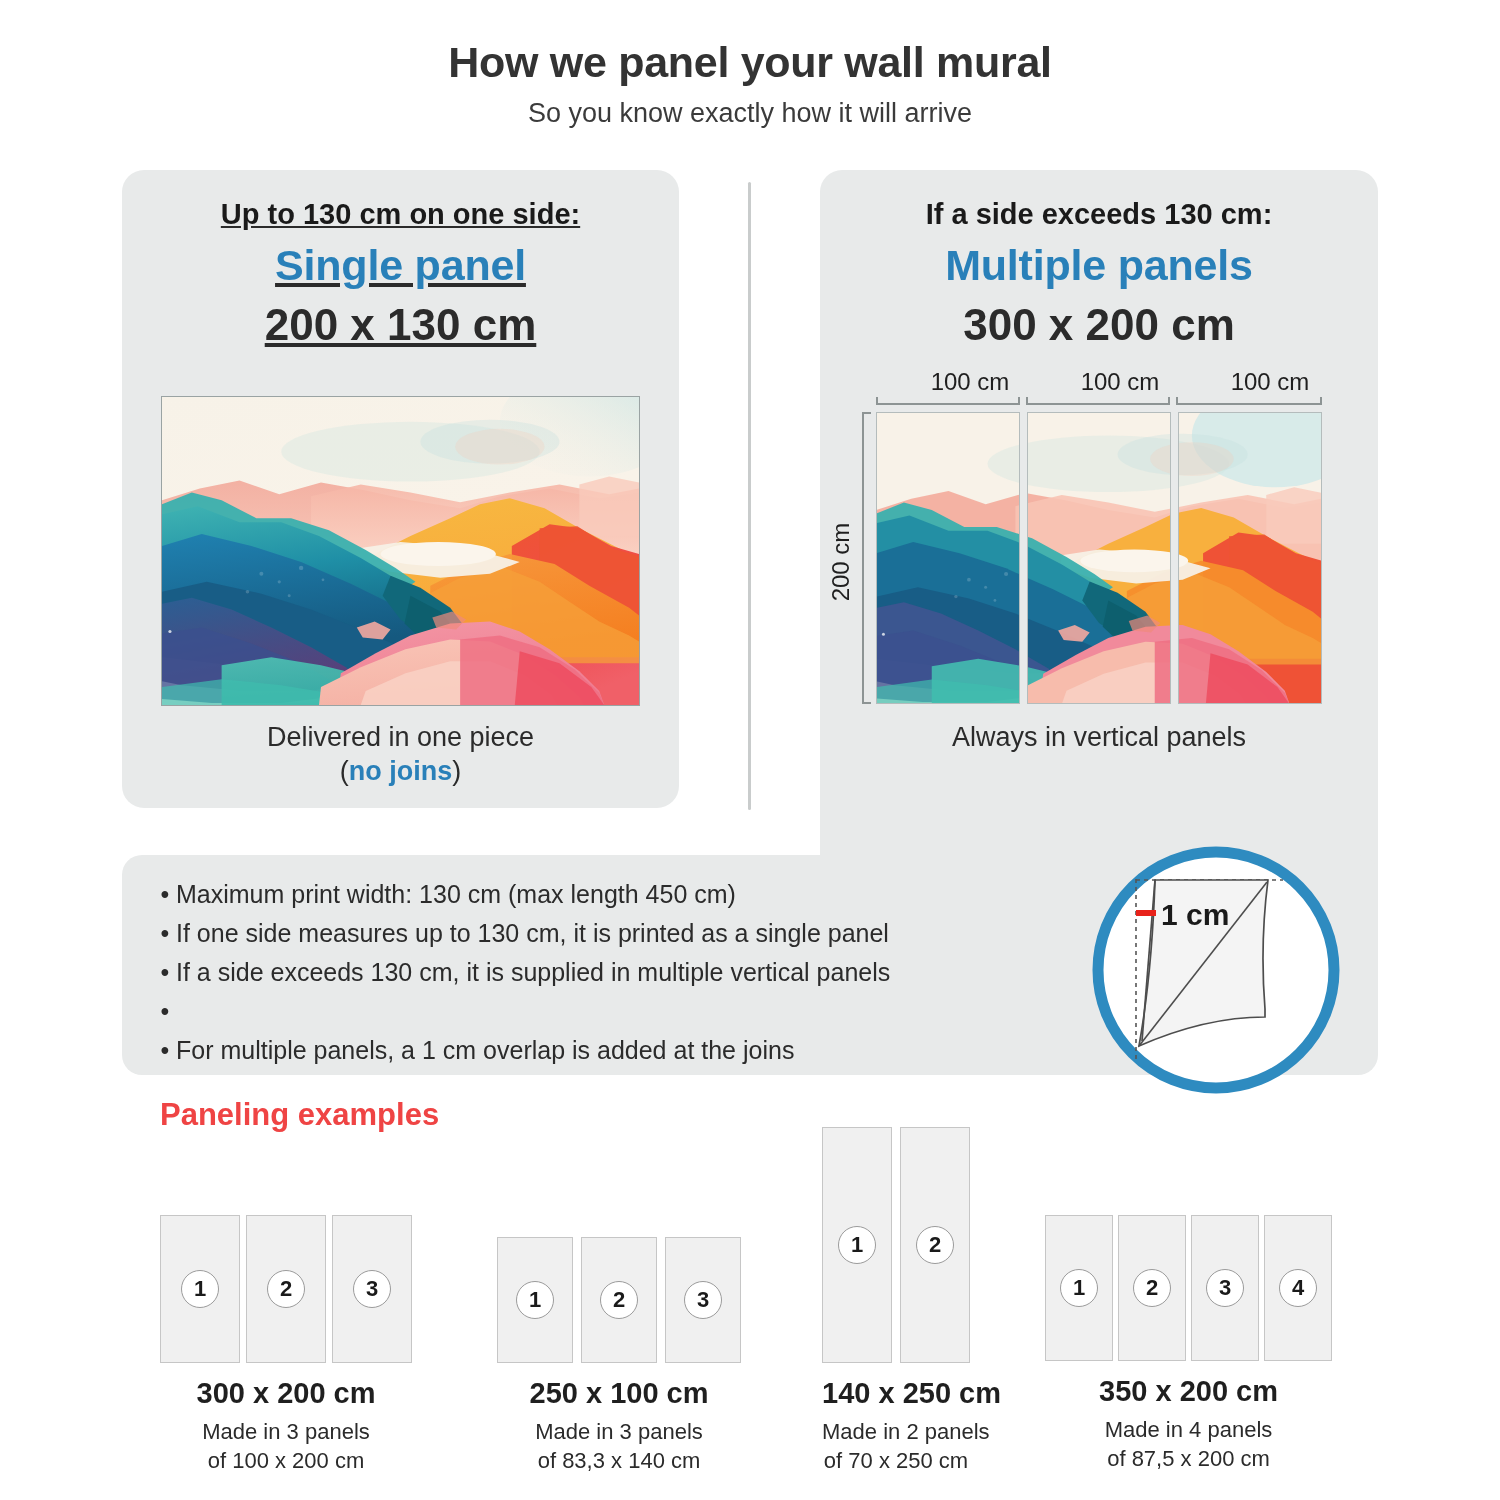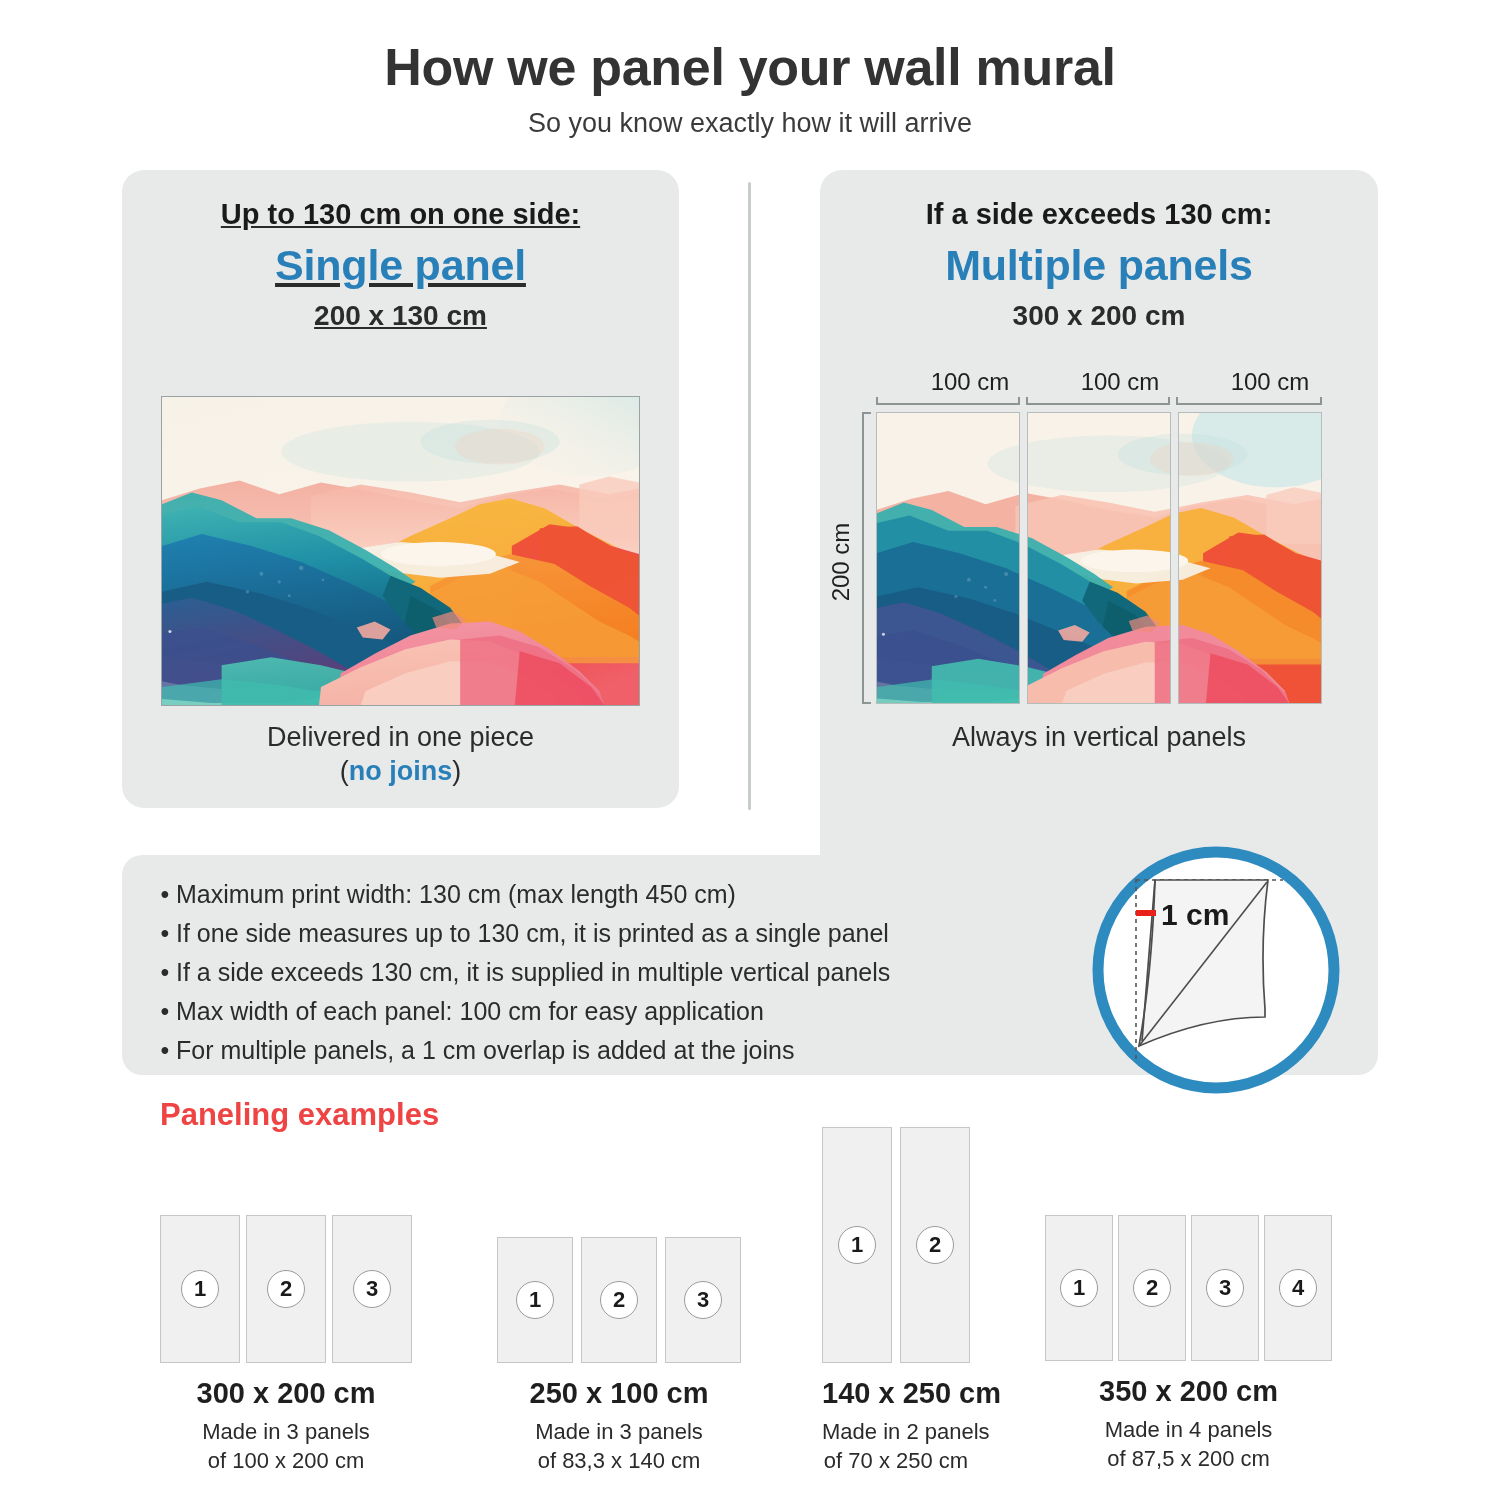--- a/index.html
+++ b/index.html
@@ -7,42 +7,42 @@
     width: 1500px; height: 1500px;
     background: #ffffff;
     font-family: "Liberation Sans", sans-serif;
     color: #2b2b2b;
     overflow: hidden;
   }
   .page { position: relative; width: 1500px; height: 1500px; }
 
   
   .hdr { position: absolute; left: 0; top: 38px; width: 1500px; text-align: center; }
-  .hdr h1 { font-size: 52px; font-weight: bold; color: #333333; letter-spacing: -0.3px; line-height: 1.12; }
+  .hdr h1 { font-size: 43px; font-weight: bold; color: #333333; letter-spacing: -0.3px; line-height: 1.12; }
   .hdr h2 { font-size: 27px; font-weight: normal; color: #3b3b3b; margin-top: 12px; }
 
   
   .card {
     position: absolute;
     background: #e8eaea;
     border-radius: 22px;
   }
   #card-single { left: 122px; top: 170px; width: 557px; height: 638px; text-decoration: underline; }
   #card-multi  { left: 820px; top: 170px; width: 558px; height: 792px; }
 
   .card-eyebrow {
     text-align: center; font-size: 29px; font-weight: bold; color: #1a1a1a;
     margin-top: 28px;
   }
   .card-headline {
     text-align: center; font-size: 43px; font-weight: bold; color: #2980b9;
     margin-top: 10px; letter-spacing: -0.2px;
   }
   .card-size {
-    text-align: center; font-size: 28px; font-weight: bold; color: #2b2b2b;
+    text-align: center; font-size: 44px; font-weight: bold; color: #2b2b2b;
     margin-top: 10px;
   }
   .card-caption {
     position: absolute; left: 0; width: 100%; text-align: center;
     font-size: 27px; color: #2b2b2b; line-height: 1.26;
   }
   .blue { color: #2980b9; font-weight: bold; }
 
   .divider {
     position: absolute; left: 748px; top: 182px;
@@ -315,21 +315,20 @@
       <div class="bullet">
         <div class="bullet-dot">•</div>
         <div class="bullet-text">If one side measures up to 130 cm, it is printed as a single panel</div>
       </div>
       <div class="bullet">
         <div class="bullet-dot">•</div>
         <div class="bullet-text">If a side exceeds 130 cm, it is supplied in multiple vertical panels</div>
       </div>
       <div class="bullet">
         <div class="bullet-dot">•</div>
-        <div class="bullet-text">Max width of each panel: 100 cm for easy application</div>
       </div>
       <div class="bullet">
         <div class="bullet-dot">•</div>
         <div class="bullet-text">For multiple panels, a 1 cm overlap is added at the joins</div>
       </div>
     </div>
   </div>
 
   <div id="overlap-circle">
     <svg viewBox="0 0 258 258" width="258" height="258">

